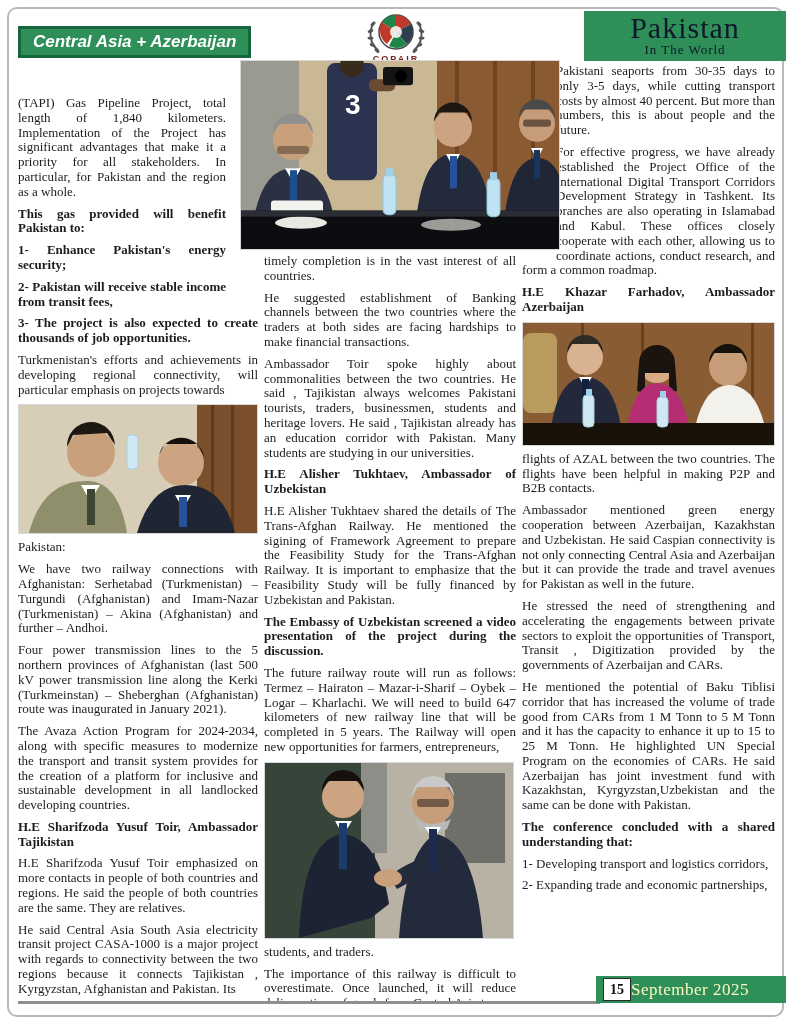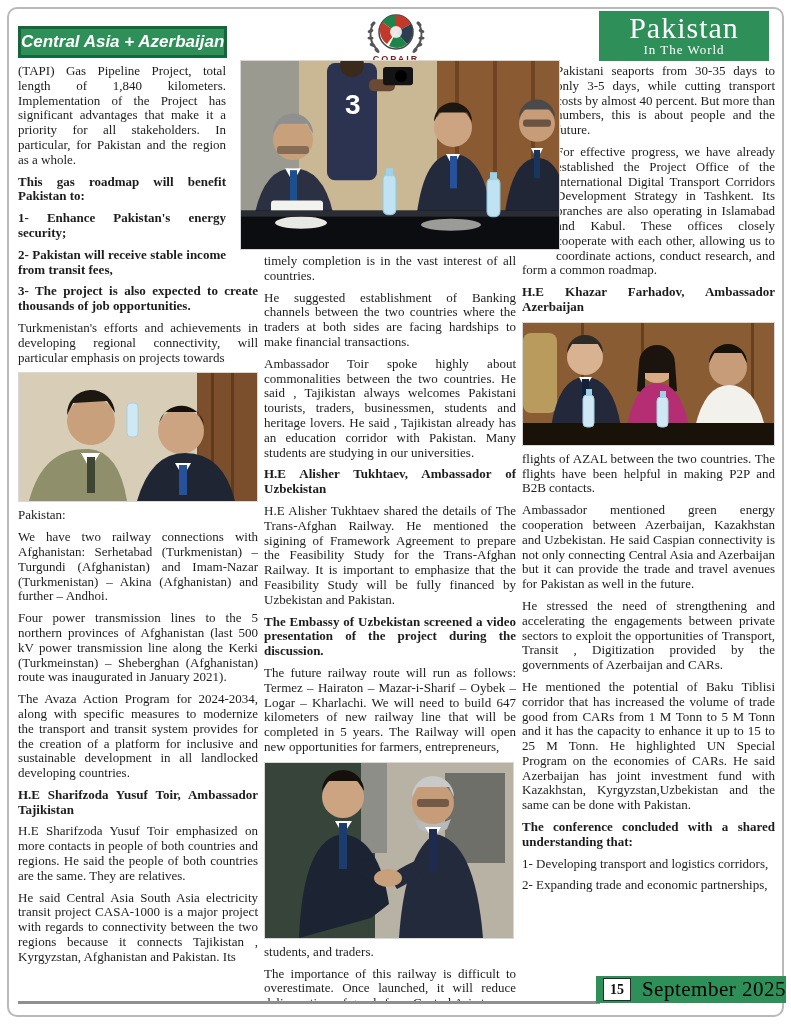--- a/index.html
+++ b/index.html
@@ -8,36 +8,36 @@
     font-family:"Liberation Serif", serif;color:#1c1c1c;overflow:hidden;
   }
   .page-frame{
     position:absolute;inset:7px;border:2px solid #b9b9b9;border-radius:10px;
     pointer-events:none;
   }
   
   .section-label{
     position:absolute;left:18px;top:26px;background:#2e8f58;border:3px solid #15663a;
     color:#fff;font-family:"Liberation Sans",sans-serif;font-style:italic;font-weight:bold;
-    font-size:17px;padding:3px 0;line-height:1.2;
+    font-size:17px;padding:3px 12px;line-height:1.2;
   }
   .logo-wrap{position:absolute;left:50%;top:6px;transform:translateX(-50%);width:96px;text-align:center;}
   .masthead{
-    position:absolute;right:22px;top:11px;width:170px;height:50px;background:#2e8f58;
-    color:#ffffff;text-align:center;
+    position:absolute;right:5px;top:11px;width:202px;height:50px;background:#2e8f58;
+    color:#0f172a;text-align:center;
   }
   .masthead .mh-title{font-size:30px;line-height:30px;margin-top:2px;letter-spacing:1px;}
   .masthead .mh-sub{font-size:13px;line-height:14px;letter-spacing:1px;}
   
   .content{
     position:absolute;left:18px;top:64px;width:757px;height:940px;
     display:flex;gap:6px;
   }
   .col{overflow:hidden;position:relative;}
-  .col-left{width:240px;}
+  .col-left{width:240px;margin-top:32px;}
   .col-mid{width:252px;padding-top:190px;box-sizing:border-box;}
   .col-right{width:253px;}
   .para{
     font-size:13px;line-height:14.8px;text-align:justify;margin:0 0 7px 0;
   }
   .bold{font-weight:bold;}
   .spacer-r{float:right;width:32px;height:186px;}
   .spacer-l{float:left;width:34px;height:186px;}
   .photo{display:block;border:1px solid #d8d8d8;background:#e8e2d2;}
   .photo-top{position:absolute;left:222px;top:-4px;width:318px;height:188px;z-index:2;}
@@ -47,21 +47,21 @@
   
   .footer-line{position:absolute;left:18px;top:1001px;width:582px;height:3px;background:#8f8f8f;}
   .footer-badge{
     position:absolute;left:596px;top:976px;width:190px;height:27px;background:#2e8f58;
     display:flex;align-items:center;
   }
   .page-num{
     width:26px;height:21px;background:#fff;border:1px solid #2a2a2a;margin-left:7px;
     font-weight:bold;font-size:14px;display:flex;align-items:center;justify-content:center;color:#111;
   }
-  .issue{flex:1;text-align:right;color:#000000;font-size:21px;letter-spacing:.5px;}
+  .issue{flex:1;text-align:left;color:#fef9c3;font-size:17px;letter-spacing:.5px;}
 </style>
 </head>
 <body>
 
 <div class="page-frame"></div>
 
 <div class="section-label">Central Asia + Azerbaijan</div>
 
 <div class="logo-wrap">
   <svg width="96" height="58" viewBox="0 0 96 58">
@@ -153,21 +153,21 @@
     </g>
     <g>
       <rect x="246" y="116" width="13" height="38" rx="5" fill="#bfe3f2" stroke="#8fc6de"></rect>
       <rect x="249" y="110" width="7" height="8" fill="#9fd2e8"></rect>
     </g>
   </svg>
 
   <div class="col col-left">
     <div class="spacer-r"></div>
     <p class="para">(TAPI) Gas Pipeline Project, total length of 1,840 kilometers. Implementation of the Project has significant advantages that make it a priority for all stakeholders. In particular, for Pakistan and the region as a whole.</p>
-    <p class="para bold">This gas roadmap will benefit Pakistan to:</p>
+    <p class="para bold">This gas provided will benefit Pakistan to:</p>
     <p class="para bold">1- Enhance Pakistan's energy security;</p>
     <p class="para bold">2- Pakistan will receive stable income from transit fees,</p>
     <p class="para bold">3- The project is also expected to create thousands of job opportunities.</p>
     <p class="para">Turkmenistan's efforts and achievements in developing regional connectivity, will particular emphasis on projects towards</p>
 
     <svg class="photo photo-left" viewBox="0 0 238 128" preserveAspectRatio="none">
       <rect width="238" height="128" fill="#d8cdb6"></rect>
       <rect x="178" y="0" width="60" height="128" fill="#7b4f2c"></rect>
       <rect x="192" y="0" width="3" height="128" fill="#5e3a1e"></rect>
       <rect x="212" y="0" width="3" height="128" fill="#5e3a1e"></rect>

